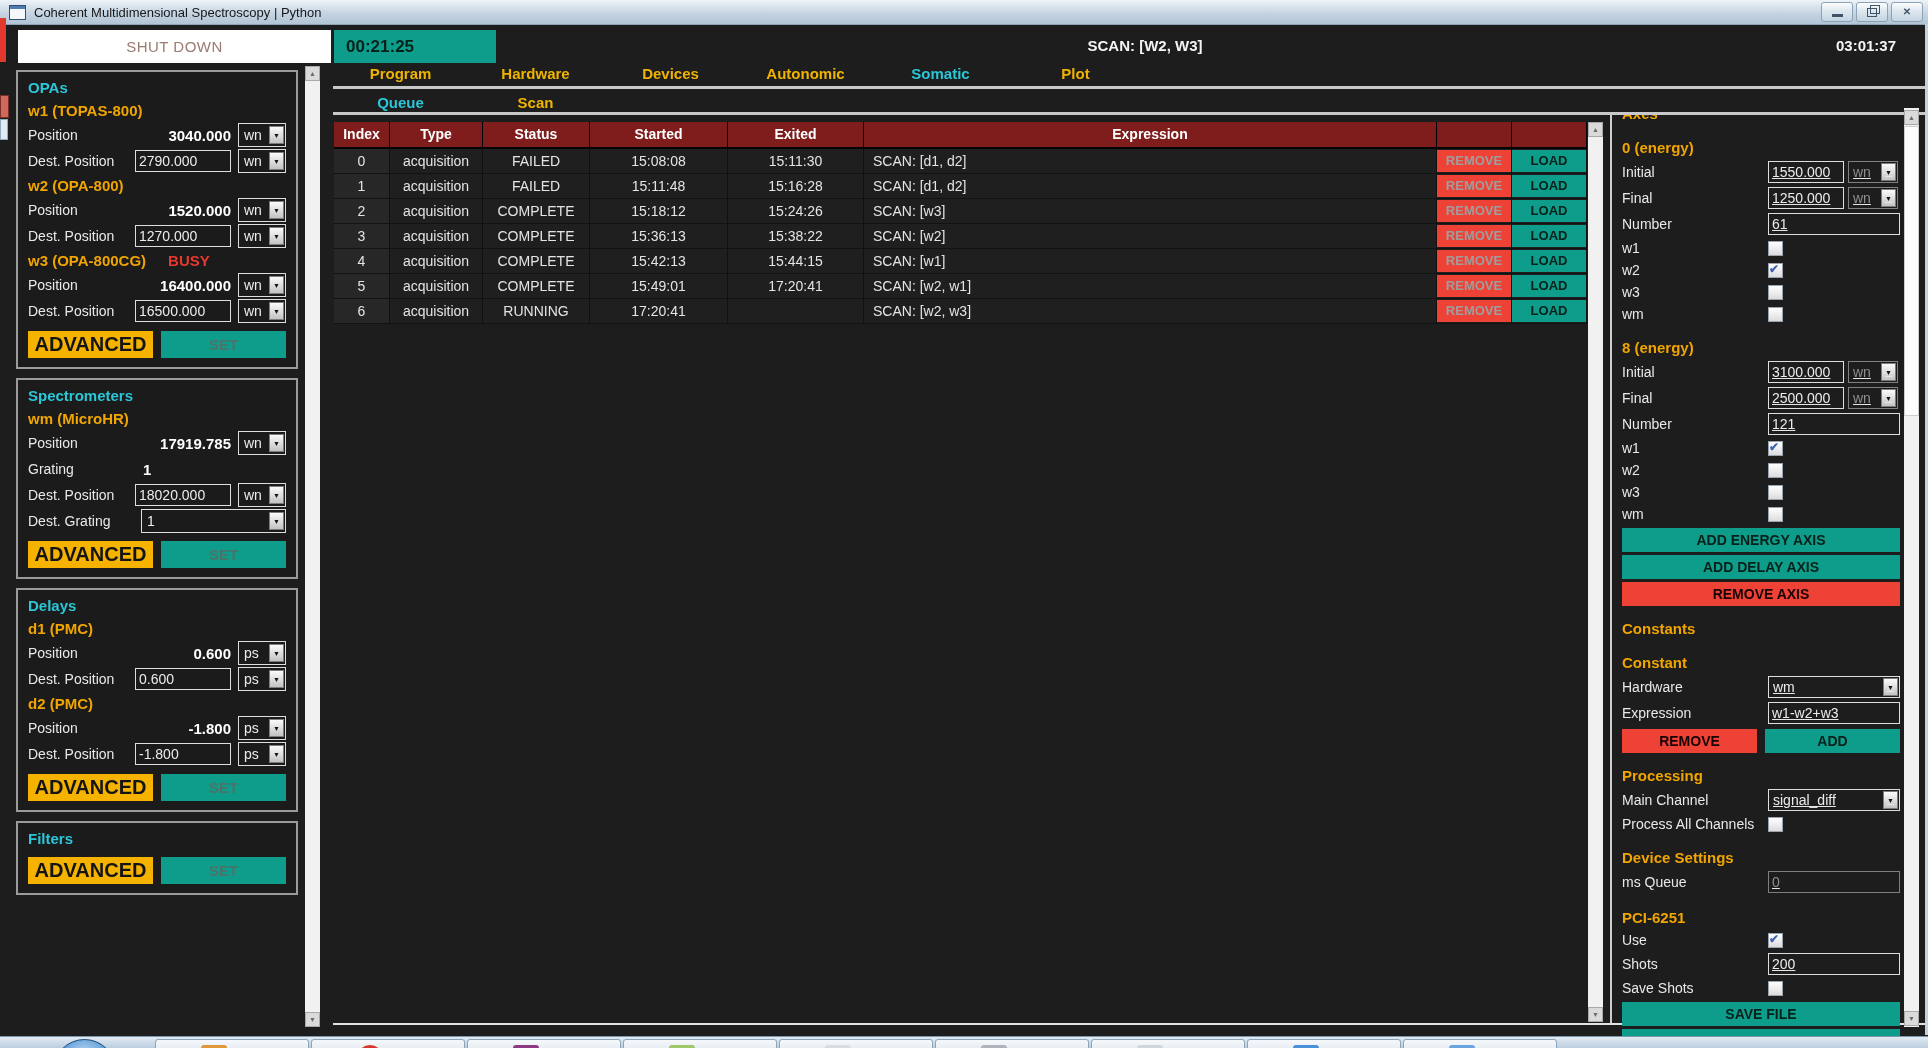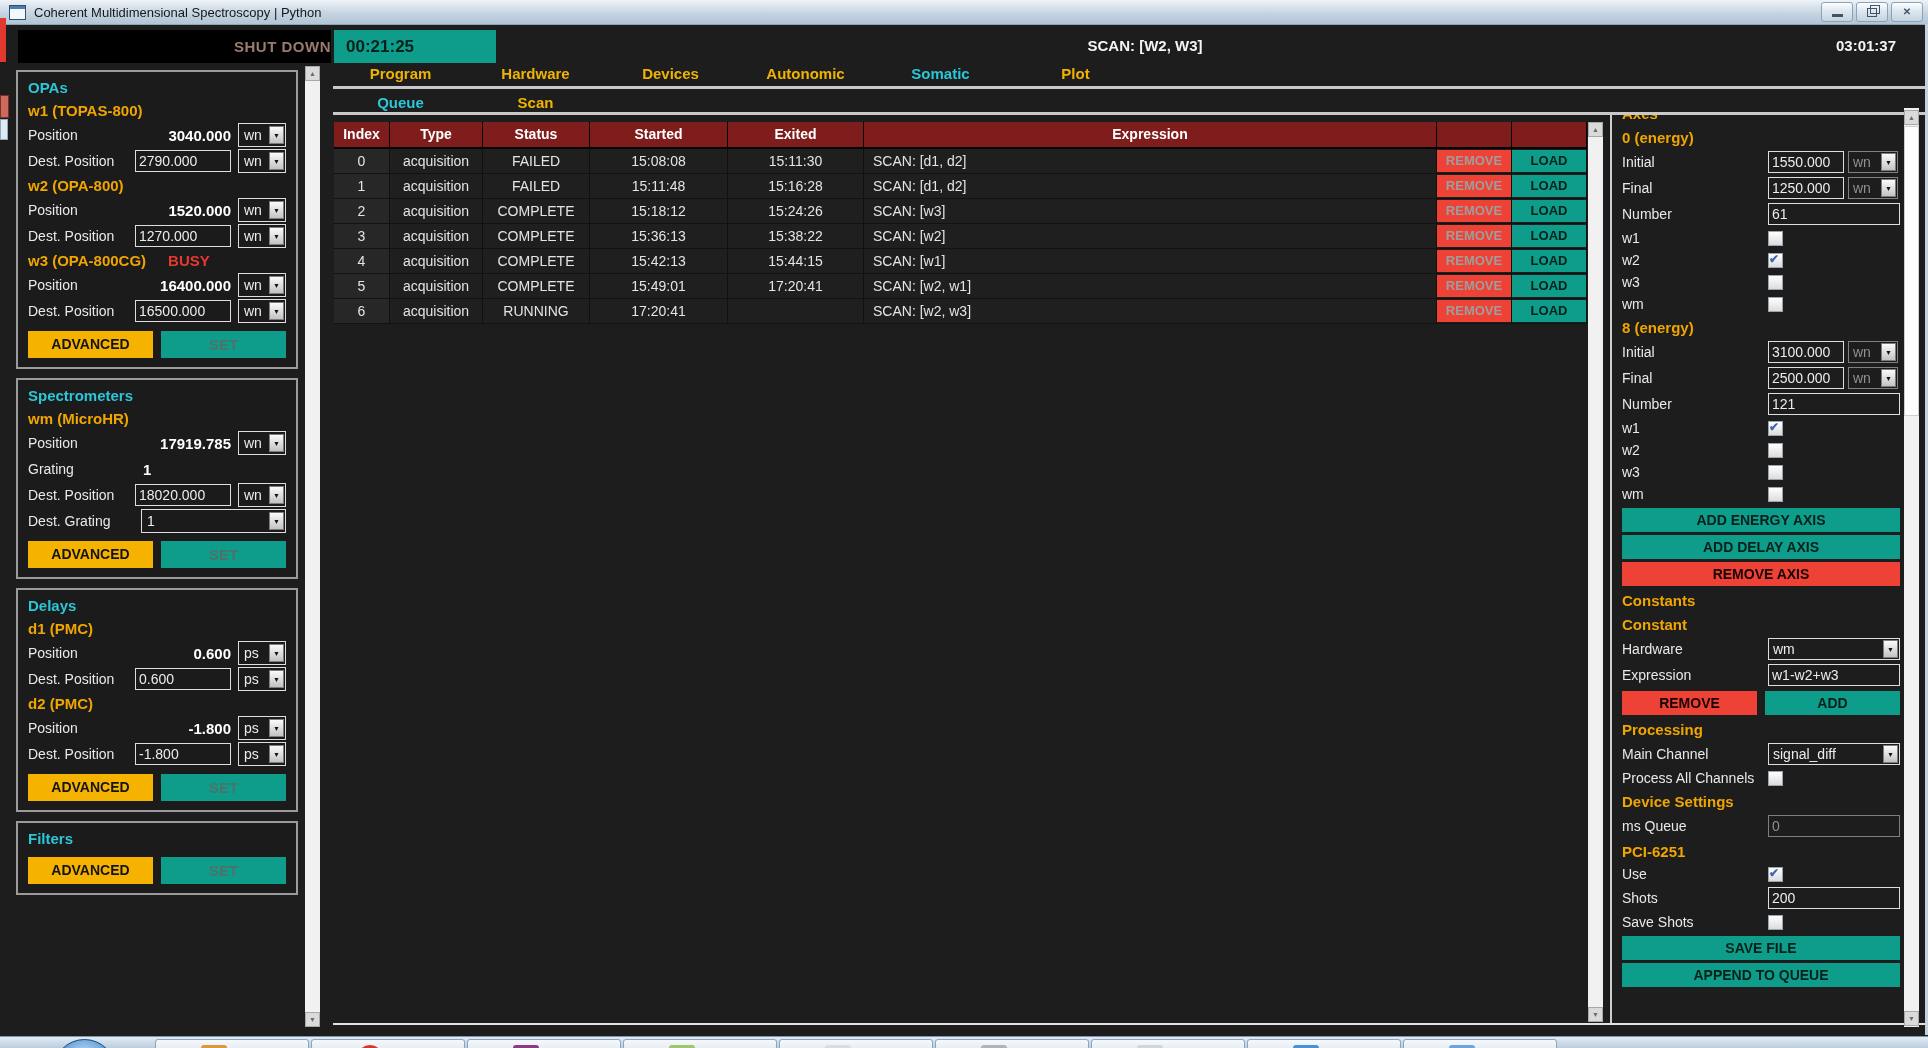--- a/index.html
+++ b/index.html
@@ -22,22 +22,22 @@
   .glyph-min{width:11px;height:3px;background:#3f5468;margin-top:7px;}
   .glyph-restore{width:8px;height:7px;border:1px solid #3f5468;position:relative;background:transparent;}
   .glyph-restore::after{content:"";position:absolute;left:2px;top:-4px;width:8px;height:7px;border:1px solid #3f5468;}
 
   
   .frag-red{position:absolute;left:0;top:18px;width:6px;height:44px;background:#e2392e;}
   .frag-btn{position:absolute;left:0;top:95px;width:9px;height:23px;background:#cd6a5e;border:1px solid #7c2f27;box-sizing:border-box;}
   .frag-blue{position:absolute;left:0;top:119px;width:8px;height:21px;background:#dfeaf4;border:1px solid #93a9bc;box-sizing:border-box;}
 
   
-  .btn-shutdown{position:absolute;left:18px;top:30px;width:313px;height:33px;background:#000000;
-    color:#9a7b70;font-weight:bold;font-size:15px;text-align:right;line-height:33px;letter-spacing:.5px;}
+  .btn-shutdown{position:absolute;left:18px;top:30px;width:313px;height:33px;background:#ffffff;
+    color:#9a7b70;font-weight:normal;font-size:15px;text-align:center;line-height:33px;letter-spacing:.5px;}
   .runtime{position:absolute;left:334px;top:30px;width:162px;height:33px;background:#0f9d8b;
     color:#06211b;font-weight:bold;font-size:17px;line-height:33px;padding-left:12px;box-sizing:border-box;}
   .scan-label{position:absolute;left:995px;top:37px;width:300px;text-align:center;
     color:#f4f4f4;font-weight:bold;font-size:15px;}
   .clock{position:absolute;right:32px;top:37px;color:#f4f4f4;font-weight:bold;font-size:15px;}
 
   
   .tabs{position:absolute;left:333px;top:63px;display:flex;height:22px;}
   .tab{width:135px;text-align:center;font-weight:bold;font-size:15px;color:#f0b400;line-height:22px;cursor:default;}
   .tab.active{color:#2bc6d7;}
@@ -65,21 +65,21 @@
   .bv{width:96px;text-align:right;font-weight:bold;font-size:15px;color:#ffffff;white-space:nowrap;overflow:hidden;}
   .bv.left{text-align:left;width:143px;padding-left:4px;}
   .inp{width:88px;height:20px;background:#1b1b1b;border:1px solid #dedede;color:#ececec;
     font-size:14px;padding:0 3px;font-family:inherit;box-sizing:content-box;}
   .cmb{width:46px;height:22px;border:1px solid #dedede;display:flex;align-items:center;margin-left:7px;background:#1b1b1b;box-sizing:content-box;}
   .cmb .tx{flex:1;font-size:14px;color:#ececec;padding-left:5px;}
   .cmb .bt{width:15px;height:18px;margin-right:1px;background:linear-gradient(#fbfbfb,#c3c3c3);
     border:1px solid #7c7c7c;color:#141414;font-size:7px;display:flex;align-items:center;justify-content:center;box-sizing:border-box;}
   .cmb.wide{width:143px;margin-left:0;}
   .btnrow{display:flex;gap:8px;margin-top:7px;}
-  .b-adv{flex:1;height:27px;background:#f5b300;color:#141414;font-weight:bold;font-size:14px;text-align:center;line-height:27px;}
+  .b-adv{flex:1;height:27px;background:#f5b300;color:#141414;font-weight:bold;font-size:20px;text-align:center;line-height:27px;}
   .b-set{flex:1;height:27px;background:#0f9d8b;color:#4c736b;font-weight:bold;font-size:15px;text-align:center;line-height:27px;}
 
   
   #queue{position:absolute;left:334px;top:122px;width:1253px;}
   .qhead,.qrow{display:grid;grid-template-columns:56px 93px 107px 138px 136px 1fr 75px 75px;}
   .qhead{height:25px;background:#7f1d1d;border-bottom:2px solid #050505;}
   .qhead span{font-weight:bold;font-size:14px;color:#ffffff;text-align:center;line-height:25px;border-right:1px solid #000;}
   .qrow{height:24px;background:#1f1f1f;border-bottom:1px solid #121212;}
   .qrow span{font-size:14px;color:#e4e4e4;text-align:center;line-height:24px;border-right:1px solid #101010;}
   .ci{color:#8d8d8d;background:#272727;}
@@ -87,25 +87,25 @@
   .cbtn{padding:0;}
   .b-remove,.b-load{display:block;width:100%;height:22px;margin-top:1px;border:none;
     font-family:inherit;font-weight:bold;font-size:13px;line-height:22px;padding:0;}
   .b-remove{background:#ee4237;color:#9e9e9e;}
   .b-load{background:#0f9d8b;color:#06201a;}
 
   
   #rpanel{position:absolute;left:1622px;top:115px;width:278px;}
   .clipped{height:10px;overflow:hidden;position:relative;}
   .clipped span{position:relative;top:-10px;color:#f0a500;font-weight:bold;font-size:15px;display:inline-block;}
-  .rh{color:#f0a500;font-weight:bold;font-size:15px;height:23px;line-height:23px;margin-top:1px;}
+  .rh{color:#f0a500;font-weight:bold;font-size:15px;height:23px;line-height:23px;margin-top:11px;}
   .rrow{display:flex;align-items:center;height:26px;}
   .rrow.s{height:22px;}
   .rlb{width:146px;font-size:14px;color:#e9e9e9;}
-  .rctl{width:132px;display:flex;align-items:center;}
+  .rctl{width:132px;display:flex;align-items:center;text-decoration:underline;}
   .rin{width:124px;height:20px;background:#1d1d1d;border:1px solid #dedede;color:#ececec;
     font-size:14px;padding:0 3px;font-family:inherit;}
   .rin.sm{width:68px;}
   .rin.dis{border-color:#7e7e7e;color:#8f8f8f;}
   .rcmb{width:50px;height:22px;border:1px solid #808080;display:flex;align-items:center;margin-left:4px;background:#1d1d1d;box-sizing:border-box;}
   .rcmb .tx{flex:1;font-size:14px;color:#8f8f8f;padding-left:4px;}
   .rcmb .bt{width:15px;height:18px;margin-right:1px;background:linear-gradient(#fbfbfb,#c3c3c3);
     border:1px solid #7c7c7c;color:#141414;font-size:7px;display:flex;align-items:center;justify-content:center;box-sizing:border-box;}
   .rcmb.wide{width:132px;margin-left:0;border-color:#dedede;}
   .rcmb.wide .tx{color:#ececec;}

